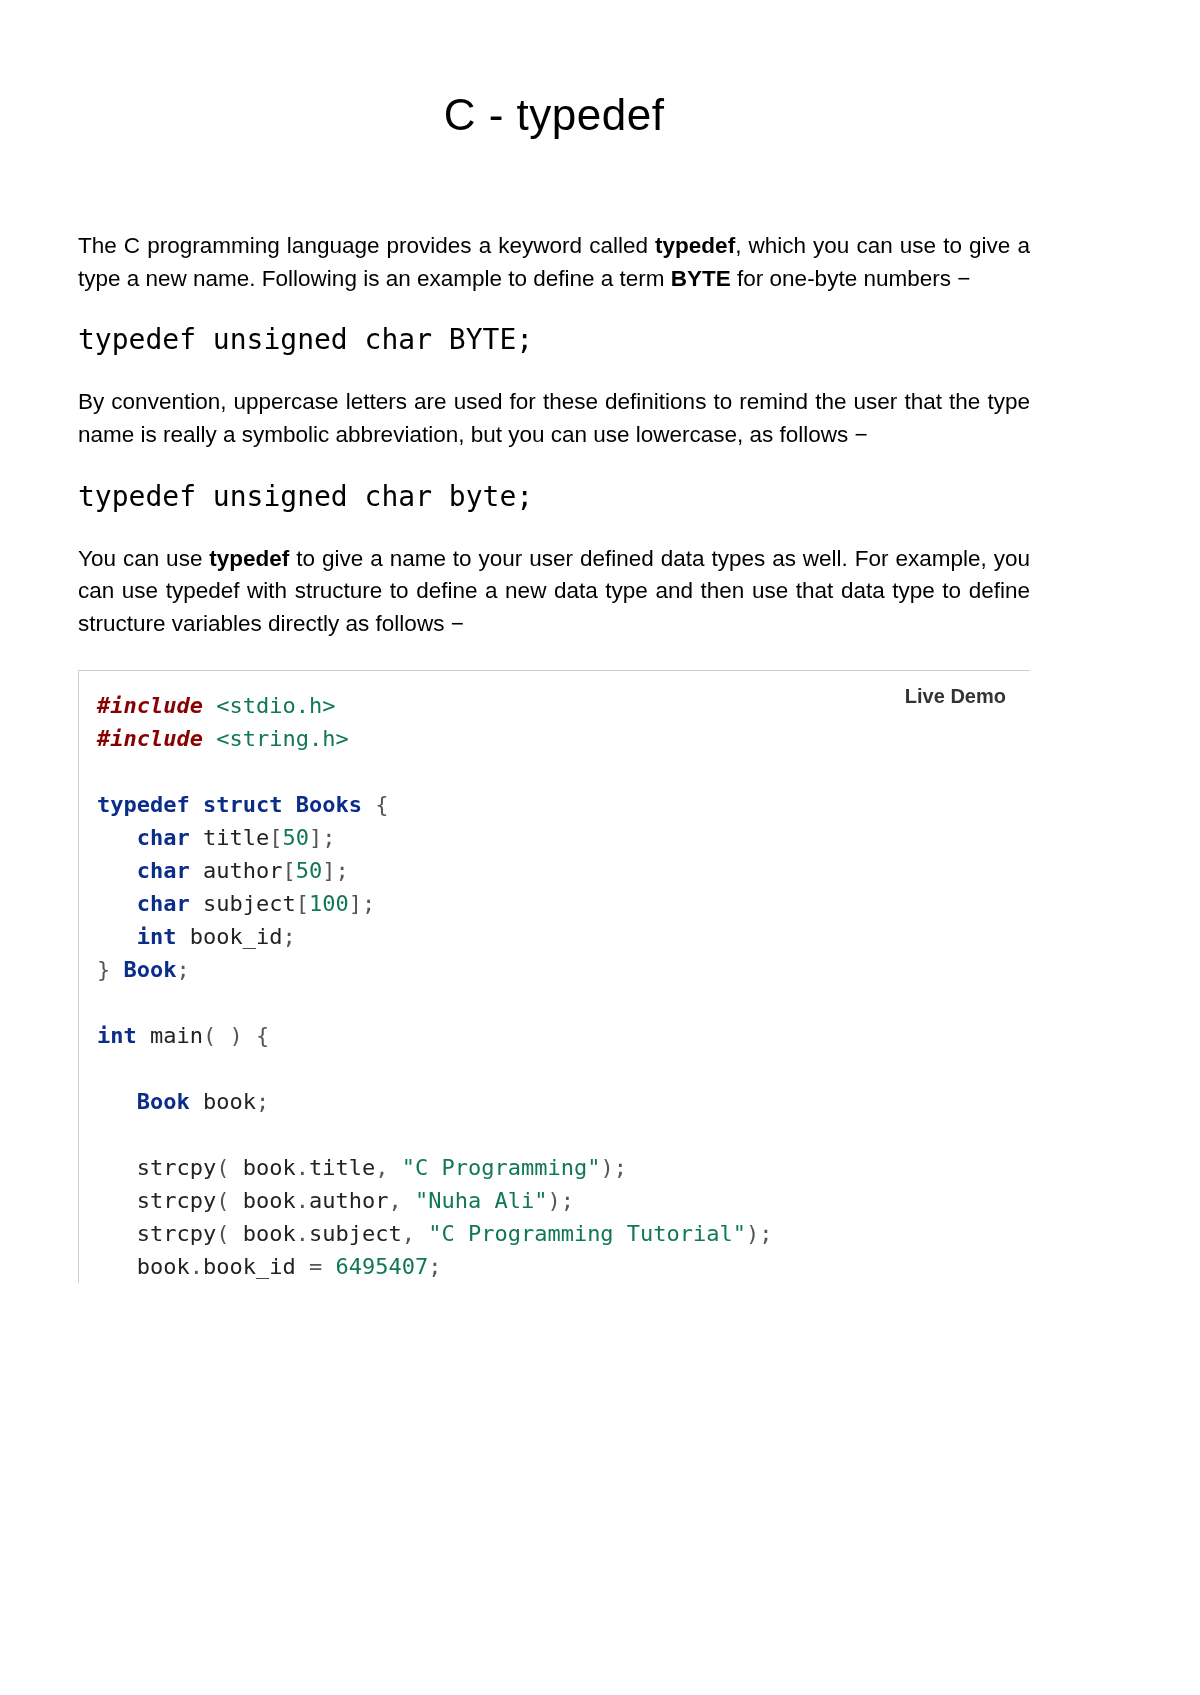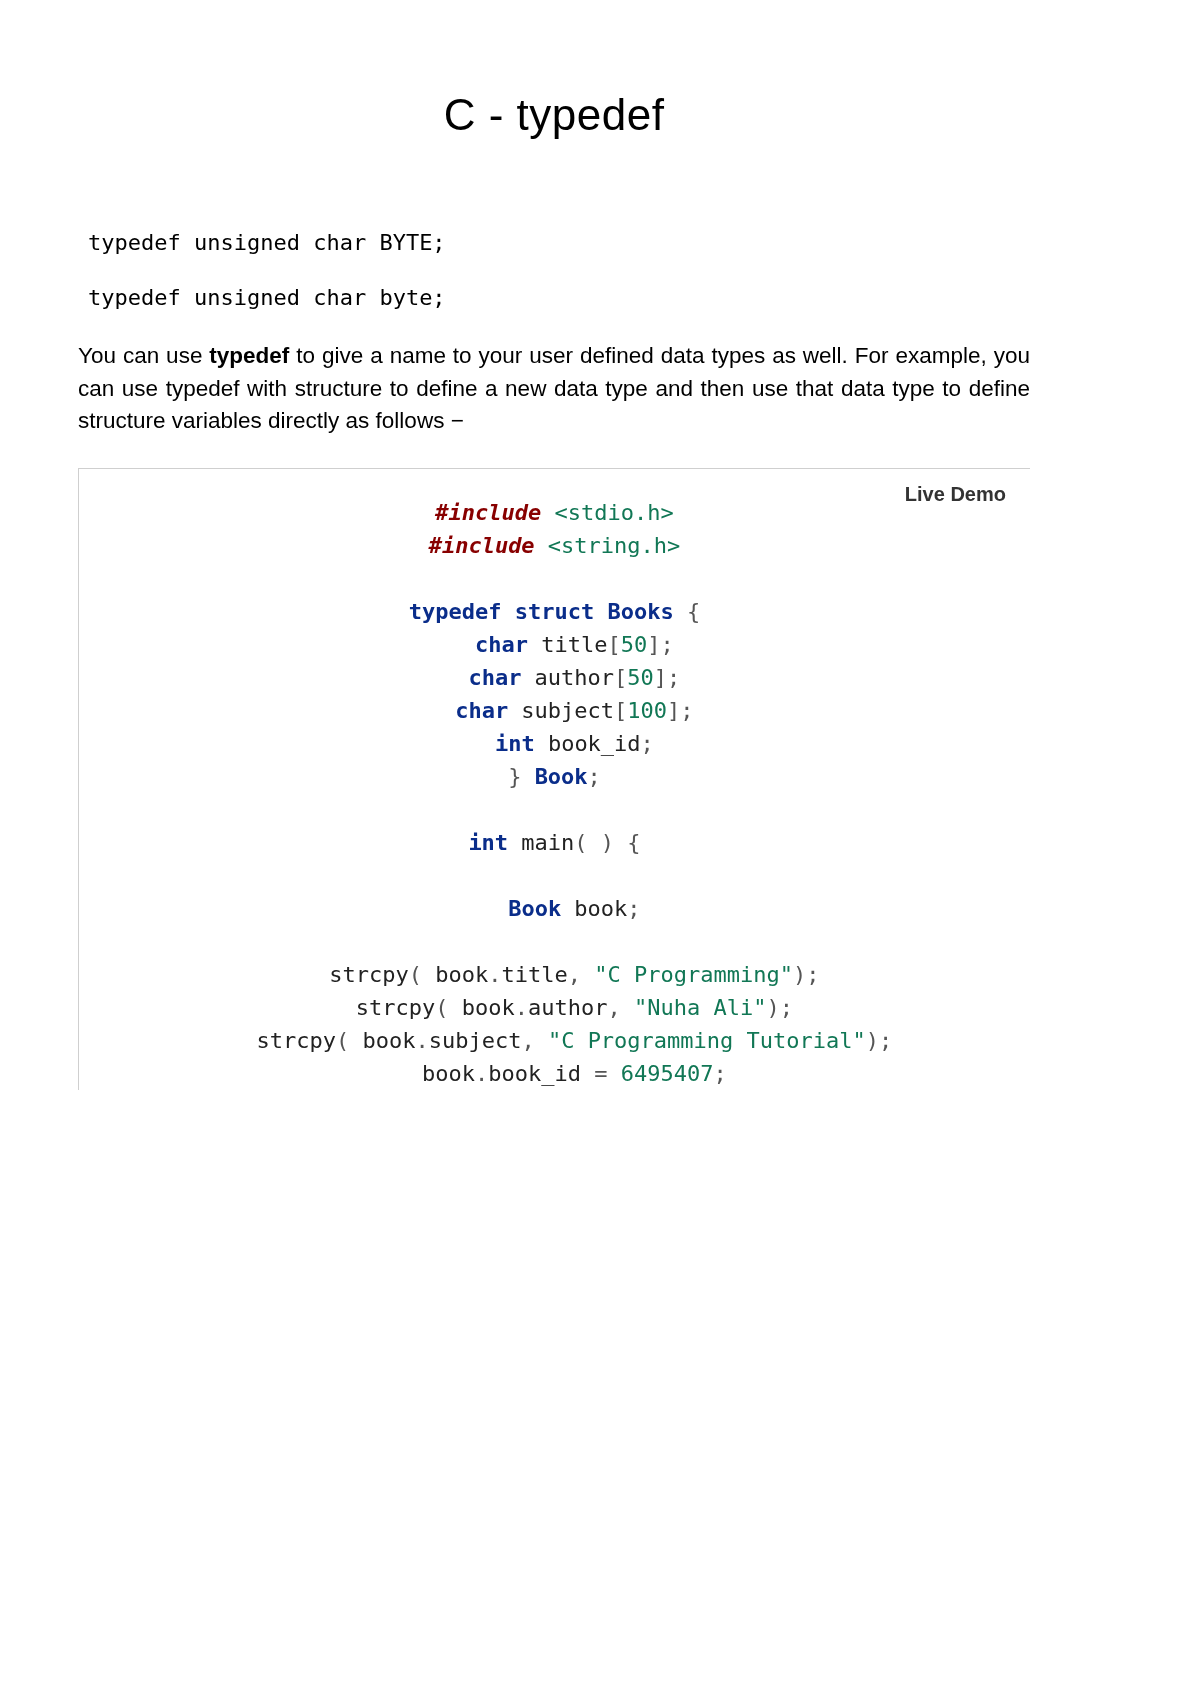--- a/index.html
+++ b/index.html
@@ -26,22 +26,22 @@
     font-size: 22.5px;
     line-height: 1.45;
     margin: 0 0 28px 0;
     text-align: justify;
   }
   p.body .bold {
     font-weight: 700;
   }
   pre.inline-code {
     font-family: "DejaVu Sans Mono", "Courier New", monospace;
-    font-size: 22px;
-    margin: 0 0 30px 10px;
+    font-size: 28px;
+    margin: 0 0 30px 0;
     white-space: pre;
   }
   .code-block-wrap {
     border-left: 1px solid #cfcfcf;
     border-top: 1px solid #cfcfcf;
     padding: 18px 18px 0 18px;
     margin-top: 30px;
     position: relative;
   }
   .live-demo {
@@ -50,45 +50,48 @@
     right: 24px;
     font-size: 20px;
     color: #333;
     text-decoration: none;
     font-weight: bold;
   }
   pre.code-block {
     font-family: "DejaVu Sans Mono", "Courier New", monospace;
     font-size: 22px;
     line-height: 1.5;
-    margin: 9px;
+    margin: 0;
     white-space: pre;
-    text-align: center;
   }
   .kw-pre   { color: #880000; font-style: italic; font-weight: 700; }  
   .inc      { color: #117755; }                                          
   .kw       { color: #0a2d8a; font-weight: 700; }                        
   .type     { color: #0a2d8a; font-weight: 700; }                        
   .ident    { color: #222222; }
   .punct    { color: #555555; }
   .num      { color: #117755; }
   .str      { color: #117755; }
 </style>
 </head>
 <body>
 
 <div class="page">
 
   <h1 class="title">C - typedef</h1>
 
+  <p class="body">
+    <span>The C programming language provides a keyword called </span><span class="bold">typedef</span><span>, which you can use to give a type a new name. Following is an example to define a term </span><span class="bold">BYTE</span><span> for one-byte numbers −</span>
+  </p>
 
   <pre class="inline-code">typedef unsigned char BYTE;</pre>
 
 
 
+  <p class="body">By convention, uppercase letters are used for these definitions to remind the user that the type name is really a symbolic abbreviation, but you can use lowercase, as follows −</p>
 
   <pre class="inline-code">typedef unsigned char byte;</pre>
 
   <p class="body">
     <span>You can use </span><span class="bold">typedef</span><span> to give a name to your user defined data types as well. For example, you can use typedef with structure to define a new data type and then use that data type to define structure variables directly as follows −</span>
   </p>
 
   <div class="code-block-wrap">
     <a class="live-demo">Live Demo</a>
 <pre class="code-block"><span class="kw-pre">#include</span><span class="inc"> &lt;stdio.h&gt;</span>

